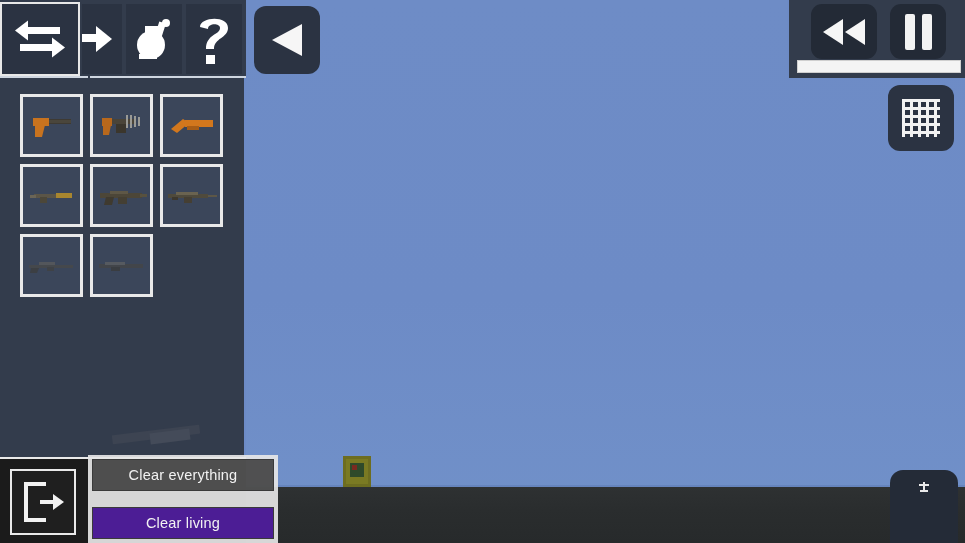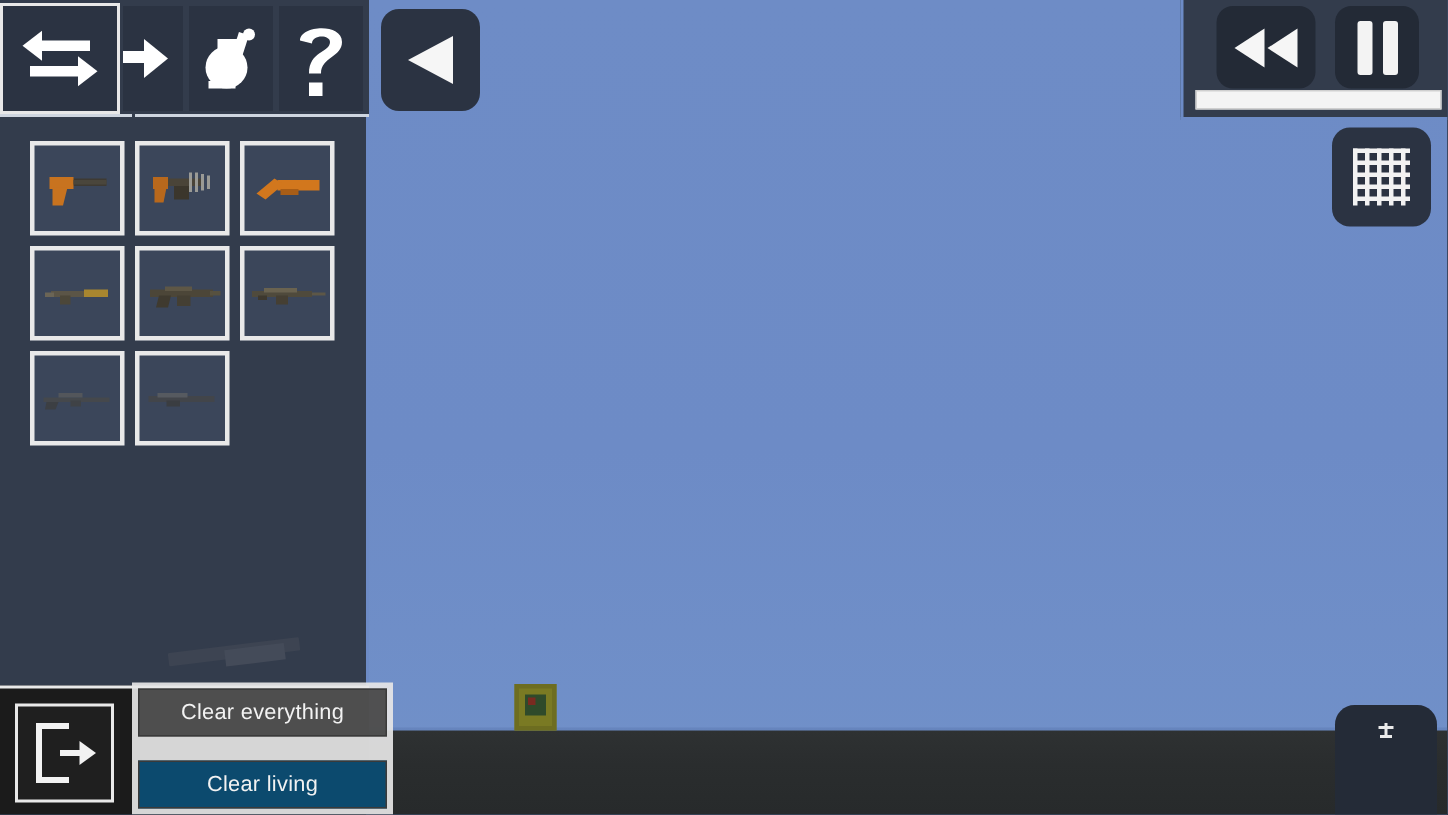--- a/index.html
+++ b/index.html
@@ -165,30 +165,30 @@
     border: 2px solid #e9e9e9;
     display: flex;
     align-items: center;
     justify-content: center;
   }
 
   
   #clear-panel {
     position: absolute;
     left: 88px; top: 455px;
-    width: 174px; height: 88px;
+    width: 190px; height: 88px;
     background: rgba(230,230,230,.92);
     padding: 4px;
     display: flex;
     flex-direction: column;
     gap: 16px;
   }
   .clear-btn {
     flex: 1;
-    background: #0c4a6e;
+    background: #4c1d95;
     color: #f2f2f2;
     font-size: 14.5px;
     display: flex;
     align-items: center;
     justify-content: center;
     border: 1px solid #3a3a3a;
     letter-spacing: .2px;
     user-select: none;
   }
   .clear-btn.translucent { background: rgba(40,40,40,.78); }

